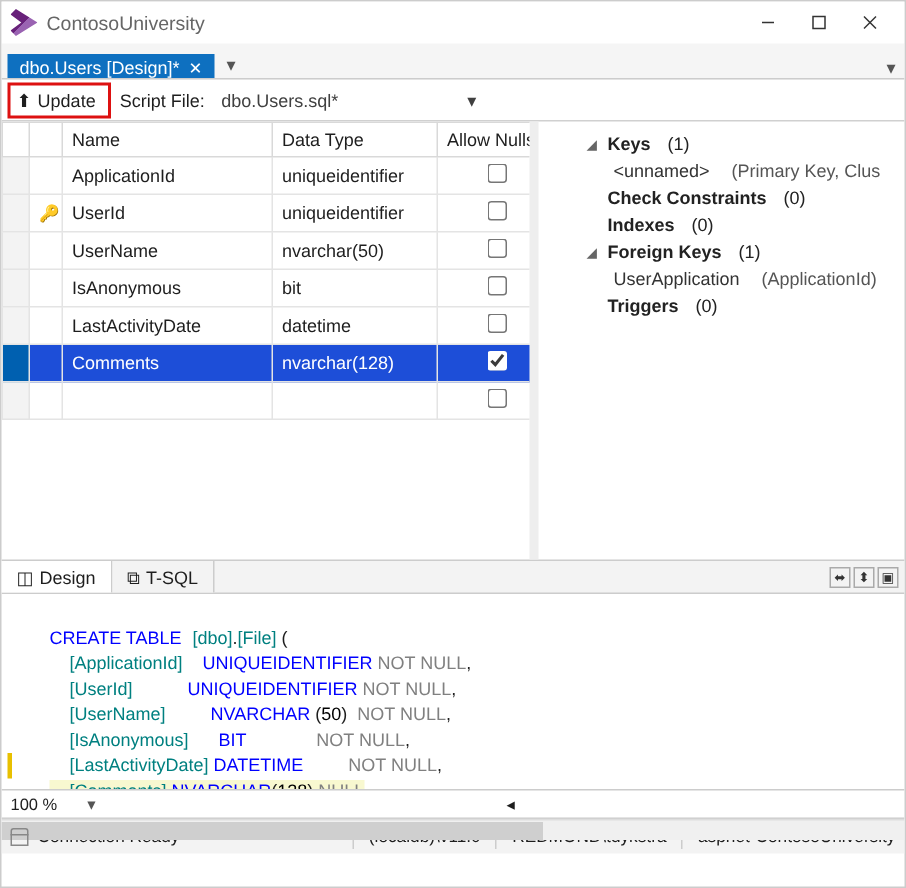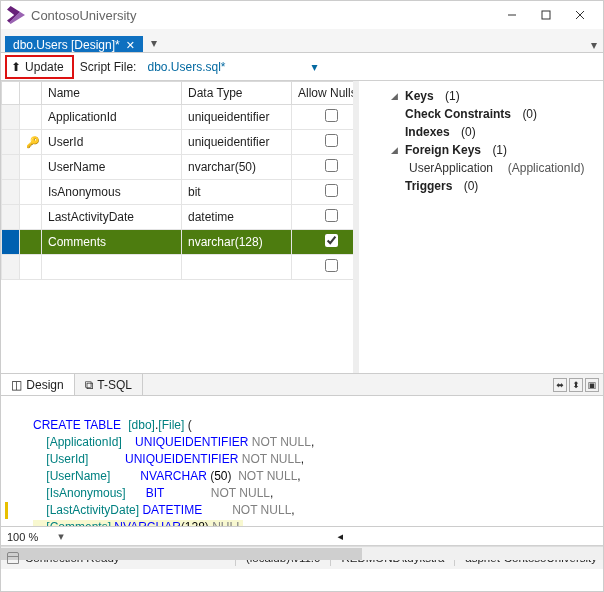--- a/index.html
+++ b/index.html
@@ -18,37 +18,37 @@
   .doctab { background:#0e70c0; color:#fff; height:16px; display:flex; align-items:flex-end; padding:0 8px; font-size:12px; gap:6px; }
   .doctab .x { font-size:11px; }
   .doctabs .tabdown { margin-left:4px; color:#555; padding:2px 4px; }
   .doctabs .right { margin-left:auto; display:flex; gap:4px; padding-right:6px; color:#555; }
 
   
   .toolbar { height:28px; display:flex; align-items:center; border-bottom:1px solid #d0d0d0; padding:0 4px; gap:6px; }
   .update-btn { display:flex; align-items:center; gap:4px; border:2px solid #d11; padding:2px 8px 2px 4px; height:24px; }
   .update-btn .up { font-size:12px; }
   .toolbar .lbl { color:#1e1e1e; }
-  .scriptfile { flex:0 0 180px; display:flex; align-items:center; justify-content:space-between; border:1px solid transparent; padding:1px 4px; color:#0369a1; }
+  .scriptfile { flex:0 0 180px; display:flex; align-items:center; justify-content:space-between; border:1px solid transparent; padding:1px 4px; color:#404040; }
 
   
   .workspace { display:flex; height: calc(100% - 28px - 24px - 28px - 24px - 176px); gap: 28px; }
   .grid-wrap { flex: 1; border-right:6px solid #eee; overflow:hidden; }
   .props { width: 216px; padding:6px 4px; font-size:12px; color:#222; }
 
   table.cols { width:100%; border-collapse:collapse; table-layout:fixed; }
   table.cols col.sel { width:18px; }
   table.cols col.key { width:22px; }
   table.cols col.name { width:140px; }
   table.cols col.dtype { width:110px; }
   table.cols col.nulls { width:80px; }
   table.cols th { font-weight:400; text-align:left; padding:4px 6px; border:1px solid #d9d9d9; background:#fff; }
   table.cols td { padding:4px 6px; border:1px solid #e4e4e4; height:24px; }
   table.cols td.center { text-align:center; }
-  table.cols tr.sel td { background:#4d7c0f; color:#fff; }
+  table.cols tr.sel td { background:#1d4ed8; color:#fff; }
   table.cols tr.sel input[type=checkbox] { accent-color:#fff; }
   .rowhead { background:#f3f3f3; }
   .keyicon { font-size:11px; color:#555; }
 
   
   .props .node { padding:2px 0; display:flex; align-items:center; gap:4px; }
   .props .node.child { padding-left:18px; color:#333; }
   .props .node b { font-weight:700; }
   .props .tw { width:10px; display:inline-block; color:#666; font-size:9px; }
 
@@ -201,20 +201,21 @@
             <td></td>
             <td></td>
         <td class="center"><input type="checkbox" style=""></td>
       </tr>
     </tbody>
       </table>
   </div>
 
   <div class="props">
     <div class="node"><span class="tw">◢</span><b>Keys</b>&nbsp;<span>(1)</span></div>
+    <div class="node child"><span>&lt;unnamed&gt;</span>&nbsp;&nbsp;<span style="color:#555">(Primary Key, Clus</span></div>
     <div class="node"><span class="tw"></span><b>Check Constraints</b>&nbsp;<span>(0)</span></div>
     <div class="node"><span class="tw"></span><b>Indexes</b>&nbsp;<span>(0)</span></div>
     <div class="node"><span class="tw">◢</span><b>Foreign Keys</b>&nbsp;<span>(1)</span></div>
     <div class="node child"><span>UserApplication</span>&nbsp;&nbsp;<span style="color:#555">(ApplicationId)</span></div>
     <div class="node"><span class="tw"></span><b>Triggers</b>&nbsp;<span>(0)</span></div>
   </div>
 </div>
 
 <div class="bottom bottom-area">
   <div class="bottabs">

